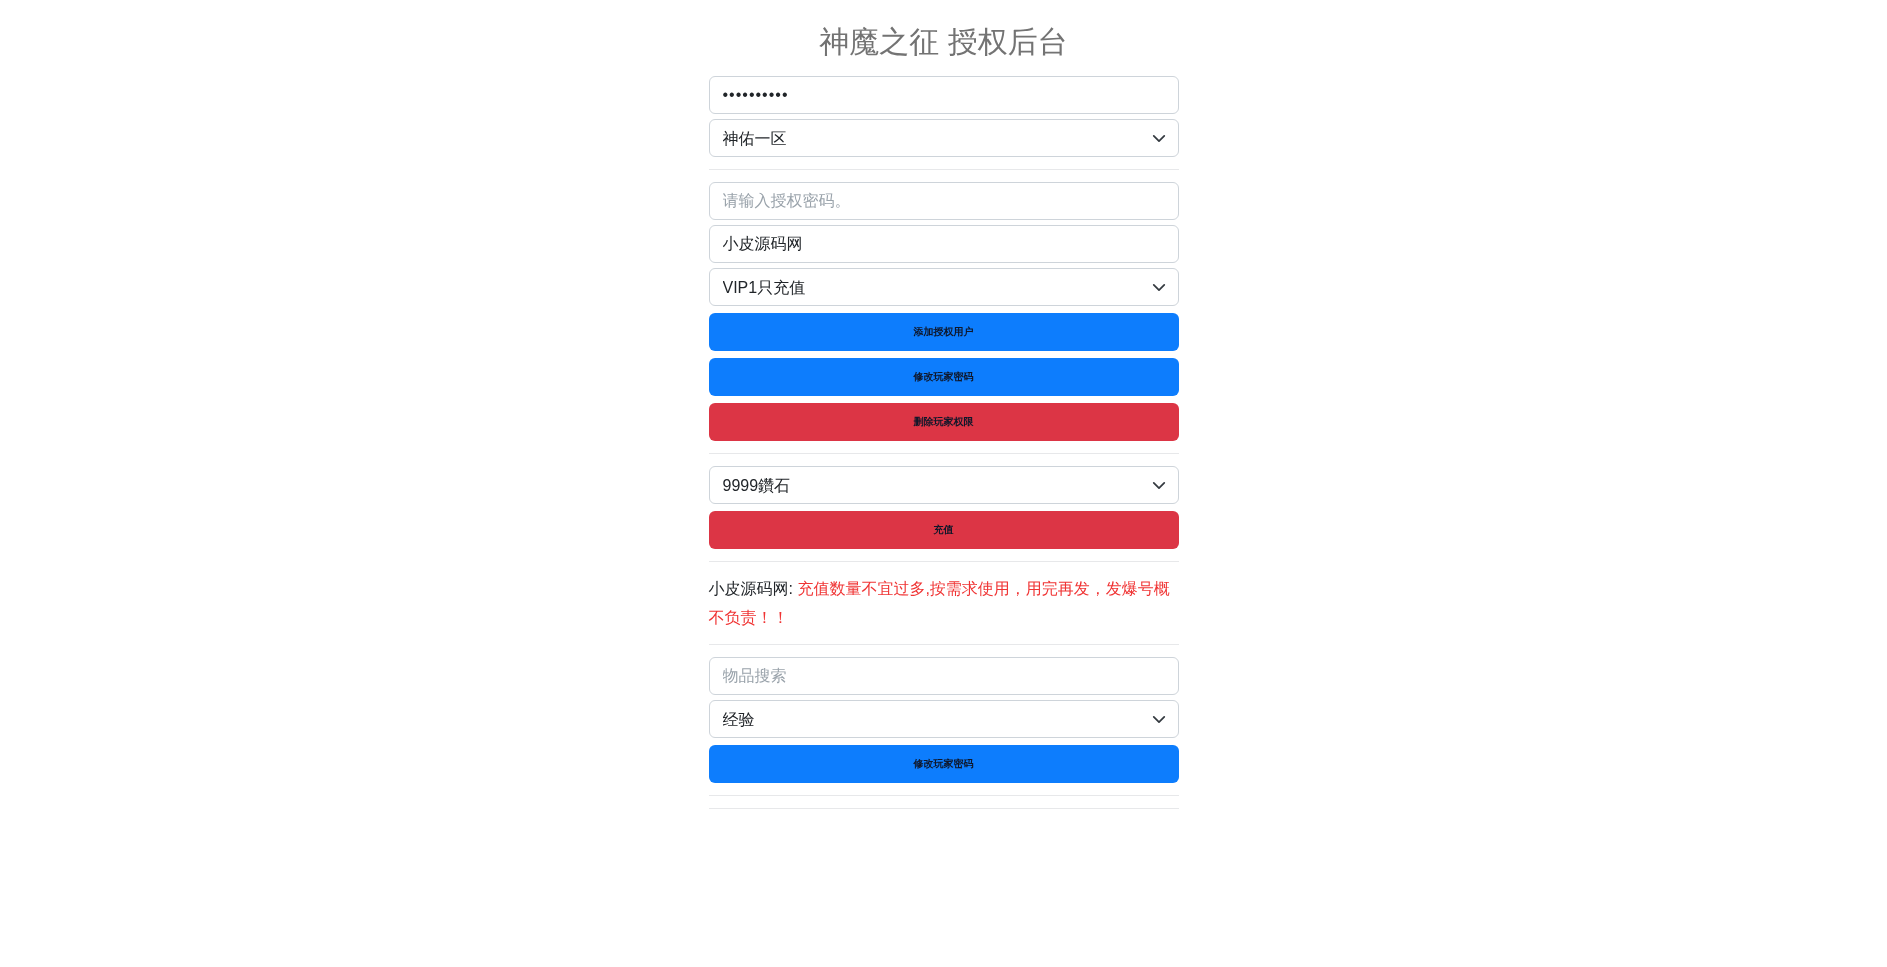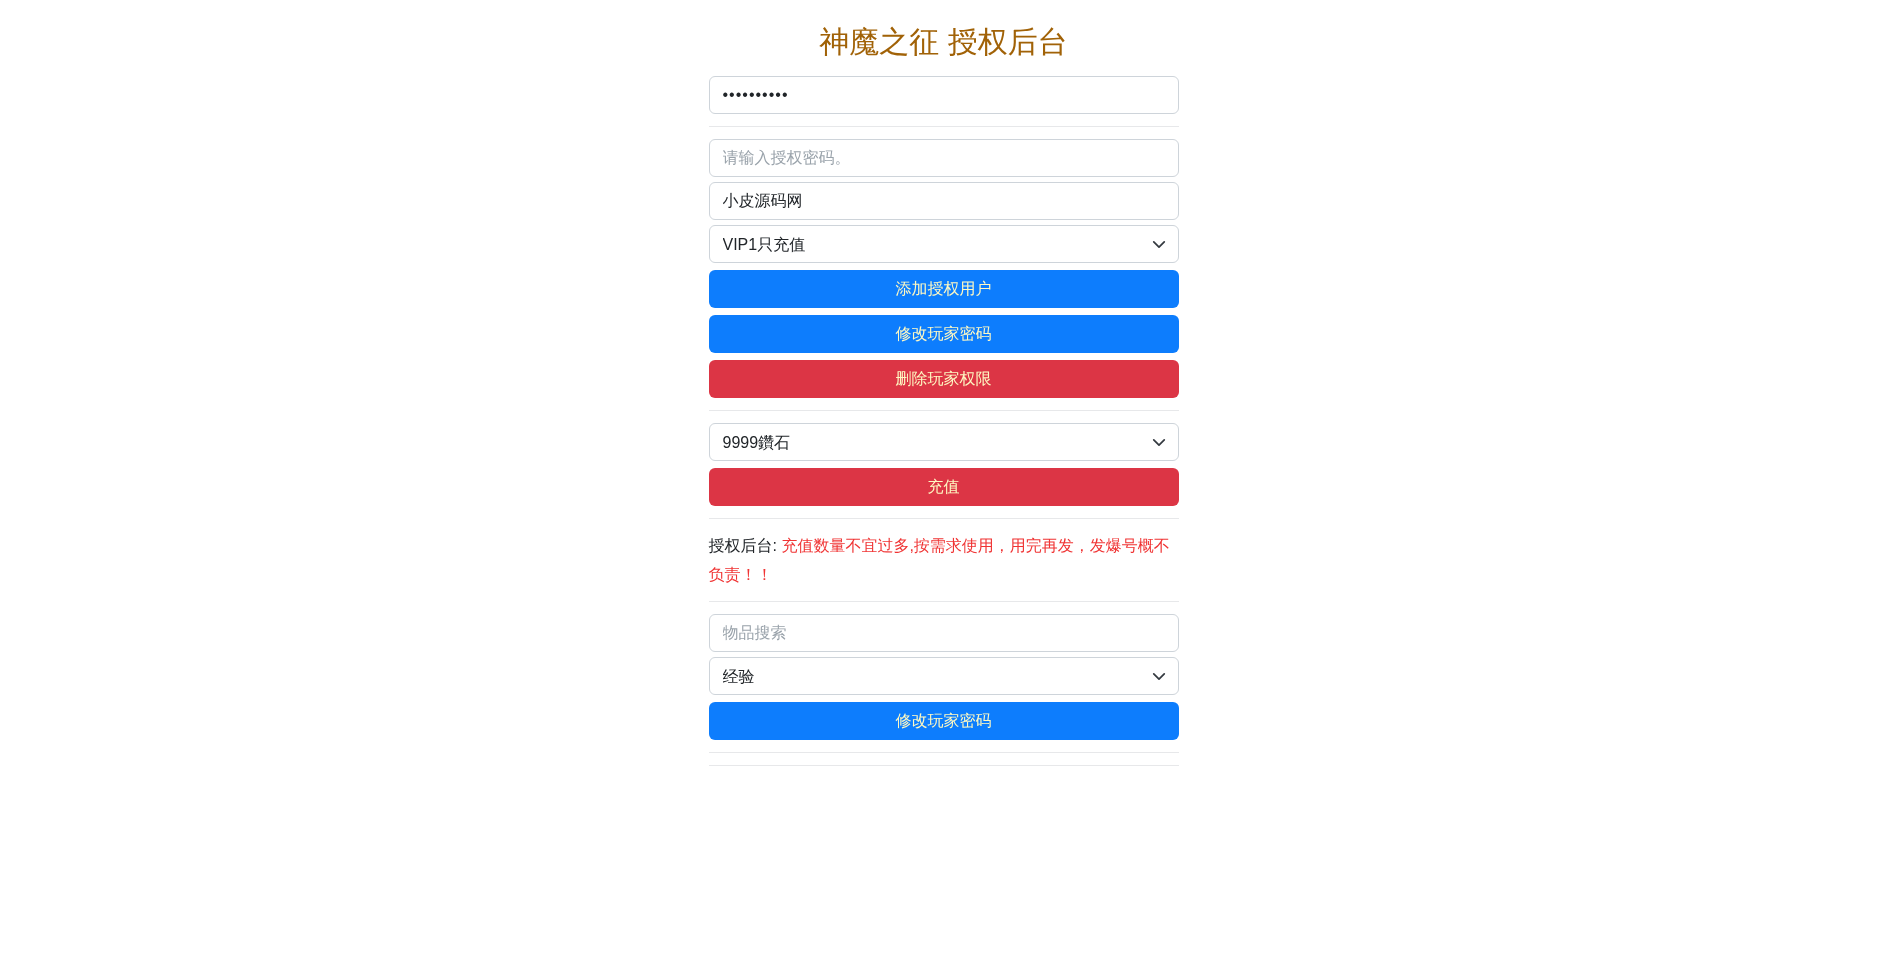--- a/index.html
+++ b/index.html
@@ -11,21 +11,21 @@
     font-family: "Liberation Sans", "DejaVu Sans", sans-serif;
   }
   .page {
     width: 470px;
     margin: 0 auto;
     padding-top: 24px;
   }
   .title {
     font-size: 30px;
     font-weight: 400;
-    color: #a16207;
+    color: #737373;
     text-align: center;
     margin: 0 0 16px 0;
     line-height: 1.2;
     white-space: nowrap;
   }
   .field {
     display: block;
     width: 100%;
     height: 38px;
     padding: 0 13px;
@@ -56,25 +56,26 @@
     width: 14px; height: 14px;
     pointer-events: none;
     line-height: 0;
   }
   .btn {
     display: block;
     width: 100%;
     height: 38px;
     border: none;
     border-radius: 6px;
-    font-size: 16px;
-    color: #fef9c3;
+    font-size: 10px;
+    color: #0f172a;
     cursor: pointer;
     margin: 7px 0;
     font-family: inherit;
+    font-weight: bold;
   }
   .btn-blue { background: #0d7dfd; }
   .btn-red  { background: #dc3545; }
   hr.divider {
     border: none;
     border-top: 1px solid #e7e8ea;
     margin: 12px 0;
   }
   .notice {
     margin: 11px 0;
@@ -86,20 +87,30 @@
 </style>
 </head>
 <body>
 
 <div class="page">
 
   <h1 class="title">神魔之征 授权后台</h1>
 
   <input class="field pw" type="text" value="••••••••••" style="">
 
+  <div class="select-wrap">
+    <select class="field">
+      <option>神佑一区</option>
+    </select>
+    <span class="chev">
+      <svg width="14" height="14" viewBox="0 0 16 16">
+          <path d="M2 5.5l6 6 6-6" fill="none" stroke="#343a40" stroke-width="2" stroke-linecap="round" stroke-linejoin="round"></path>
+        </svg>
+    </span>
+  </div>
 
   <hr class="divider">
 
   <input class="field" type="text" placeholder="请输入授权密码。" style="">
 
   <input class="field" type="text" value="小皮源码网" style="">
 
   <div class="select-wrap">
     <select class="field">
       <option>VIP1只充值</option>
@@ -125,21 +136,21 @@
       <svg width="14" height="14" viewBox="0 0 16 16">
           <path d="M2 5.5l6 6 6-6" fill="none" stroke="#343a40" stroke-width="2" stroke-linecap="round" stroke-linejoin="round"></path>
         </svg>
     </span>
   </div>
 
   <button class="btn btn-red">充值</button>
 
   <hr class="divider">
 
-  <p class="notice"><span>授权后台: </span><span class="red">充值数量不宜过多,按需求使用，用完再发，发爆号概不负责！！</span></p>
+  <p class="notice"><span>小皮源码网: </span><span class="red">充值数量不宜过多,按需求使用，用完再发，发爆号概不负责！！</span></p>
 
   <hr class="divider">
 
   <input class="field" type="text" placeholder="物品搜索" style="">
 
   <div class="select-wrap">
     <select class="field">
       <option>经验</option>
     </select>
     <span class="chev">

